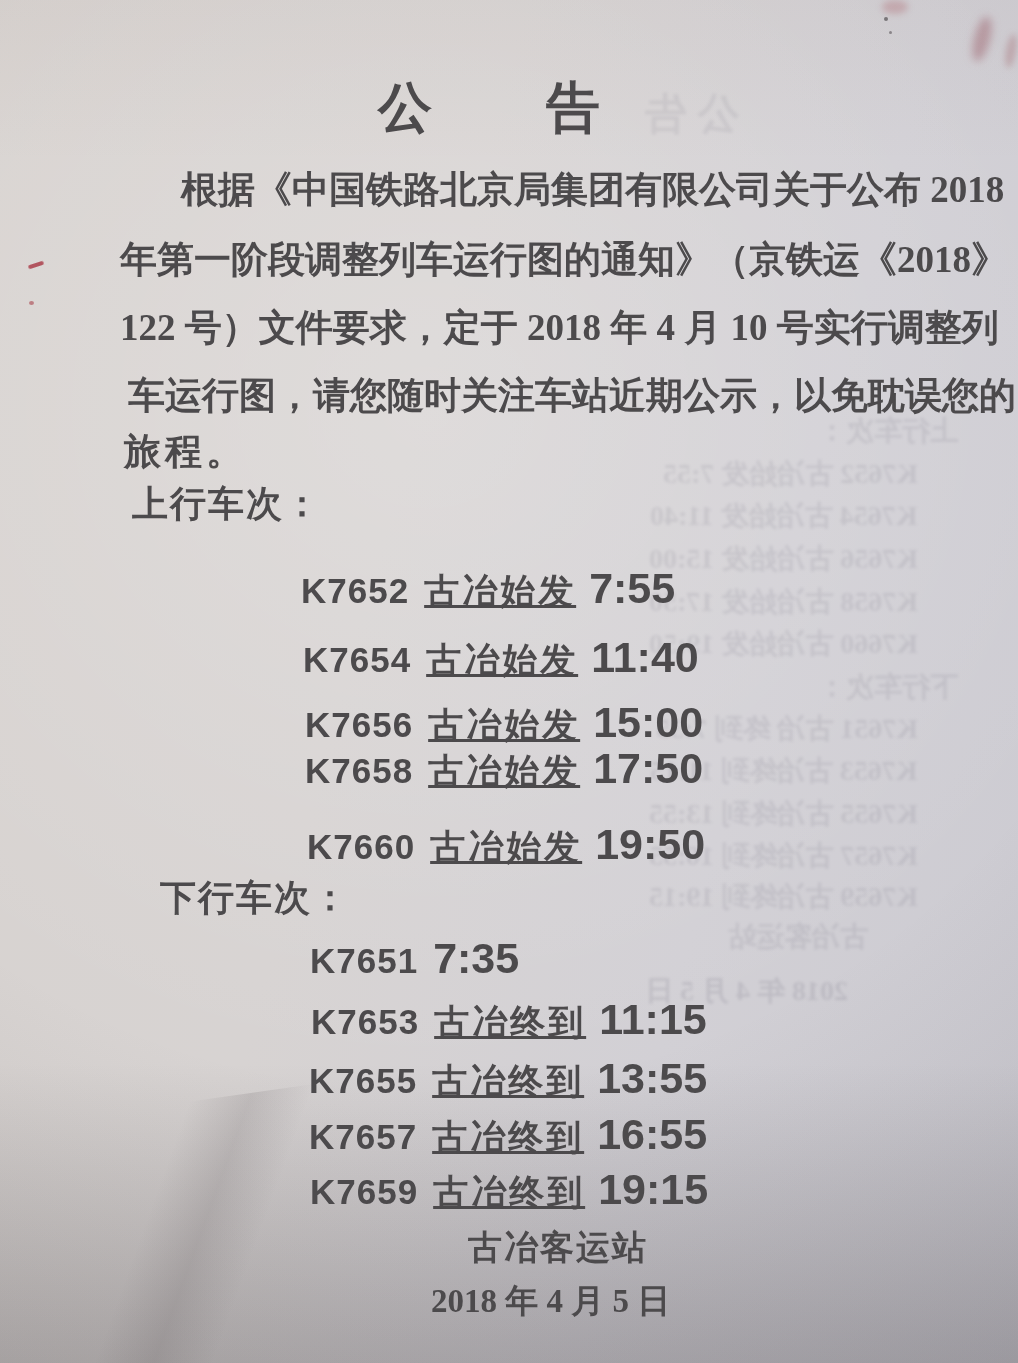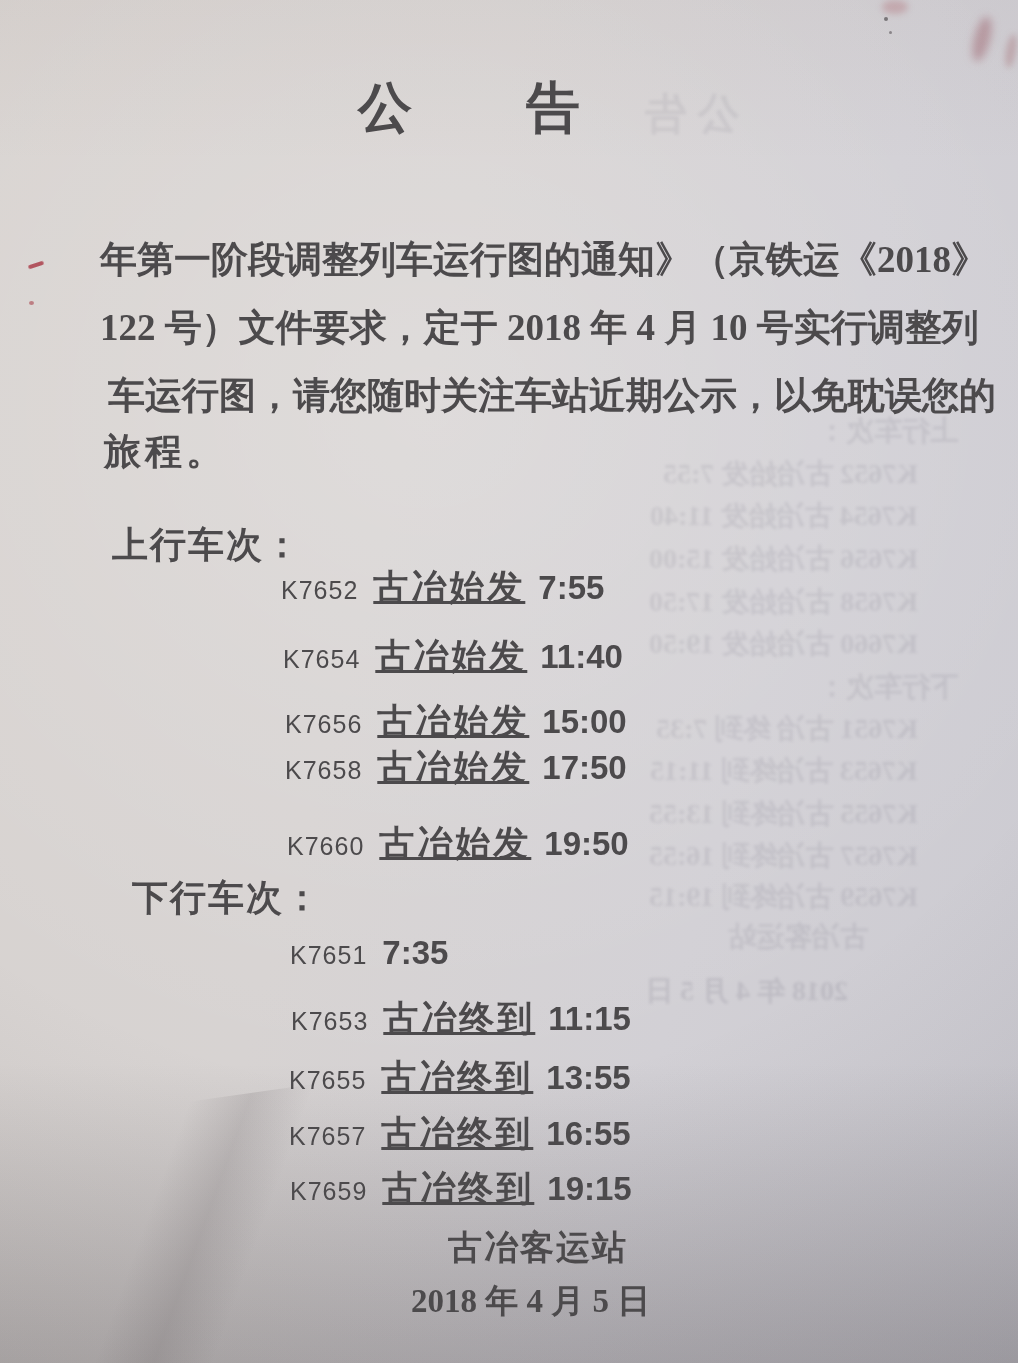--- a/index.html
+++ b/index.html
@@ -19,45 +19,45 @@
       linear-gradient(180deg, rgba(120,100,95,0.05) 0%, rgba(0,0,0,0) 12%, rgba(0,0,0,0) 78%, rgba(45,40,44,0.22) 100%);
   }
   .page::after{ 
     content:"";position:absolute;left:-120px;bottom:-60px;width:620px;height:320px;
     pointer-events:none;
     background:linear-gradient(118deg, rgba(0,0,0,0) 42%, rgba(70,62,66,0.14) 50%, rgba(0,0,0,0) 58%);
     transform:rotate(-8deg);
   }
 
   .ink{color:#4c4a4c;font-weight:700;}
-  .sheet-text{position:absolute;inset:0;filter:blur(0.45px);}
+  .sheet-text{position:absolute;inset:0;filter:blur(0.45px);margin-left:20px;}
 
   .title{
     position:absolute;top:72px;left:358px;
     font-size:54px;letter-spacing:2px;white-space:pre;
   }
   .pline{
     position:absolute;font-size:37px;line-height:1.2;
     text-align:justify;text-align-last:justify;white-space:nowrap;
   }
   .pline.natural{text-align:left;text-align-last:auto;letter-spacing:4px;}
   .p1{top:168px;left:161px;width:806px;}
   .p2{top:238px;left:100px;width:844px;}
   .p3{top:306px;left:100px;width:864px;}
   .p4{top:374px;left:108px;width:864px;}
   .p5{top:430px;left:104px;}
 
   .section-label{position:absolute;font-size:36px;letter-spacing:2px;}
-  .up-label{top:521px;left:112px;}
-  .down-label{top:874px;left:132px;}
+  .up-label{top:480px;left:112px;}
+  .down-label{top:874px;left:140px;}
 
   .train-row{position:absolute;display:flex;align-items:baseline;font-size:35px;}
-  .train-row .no{letter-spacing:1px;margin-right:15px;font-family:"Liberation Sans",sans-serif;font-weight:400;font-size:25px;}
+  .train-row .no{letter-spacing:1px;margin-right:15px;font-family:"Liberation Sans",sans-serif;font-weight:700;font-size:35px;}
   .train-row .route{letter-spacing:3px;margin-right:13px;white-space:pre;text-decoration:underline;}
-  .train-row .time{font-family:"Liberation Sans",sans-serif;font-weight:700;font-size:33px;}
+  .train-row .time{font-family:"Liberation Sans",sans-serif;font-weight:700;font-size:43px;}
   .u0{top:564px;left:281px;} .u1{top:633px;left:283px;} .u2{top:698px;left:285px;}
   .u3{top:744px;left:285px;} .u4{top:820px;left:287px;}
   .d0{top:934px;left:290px;} .d1{top:995px;left:291px;} .d2{top:1054px;left:289px;}
   .d3{top:1110px;left:289px;} .d4{top:1165px;left:290px;}
 
   .signature{position:absolute;top:1225px;left:448px;font-size:34px;letter-spacing:2px;}
   .date-line{position:absolute;top:1279px;left:411px;font-size:33px;white-space:pre;}
 
   
   .ghost{position:absolute;inset:0;pointer-events:none;}
@@ -110,20 +110,21 @@
     <div class="ghost-line" style="top:837px">K7657 古冶终到 16:55</div>
     <div class="ghost-line" style="top:878px">K7659 古冶终到 19:15</div>
     <div class="ghost-line g-sig" style="top:918px">古冶客运站</div>
     <div class="ghost-line g-date" style="top:972px">2018 年 4 月 5 日</div>
   </div>
 
   <div class="sheet-text ink">
 
     <div class="title">公　　告</div>
 
+    <div class="pline p1">根据《中国铁路北京局集团有限公司关于公布 2018</div>
     <div class="pline p2">年第一阶段调整列车运行图的通知》（京铁运《2018》</div>
     <div class="pline p3">122 号）文件要求，定于 2018 年 4 月 10 号实行调整列</div>
     <div class="pline p4">车运行图，请您随时关注车站近期公示，以免耽误您的</div>
     <div class="pline p5 natural">旅程。</div>
 
     <div class="section-label up-label">上行车次：</div>
 
     <div class="train-row u0">
       <span class="no">K7652</span>
       <span class="route">古冶始发</span>

